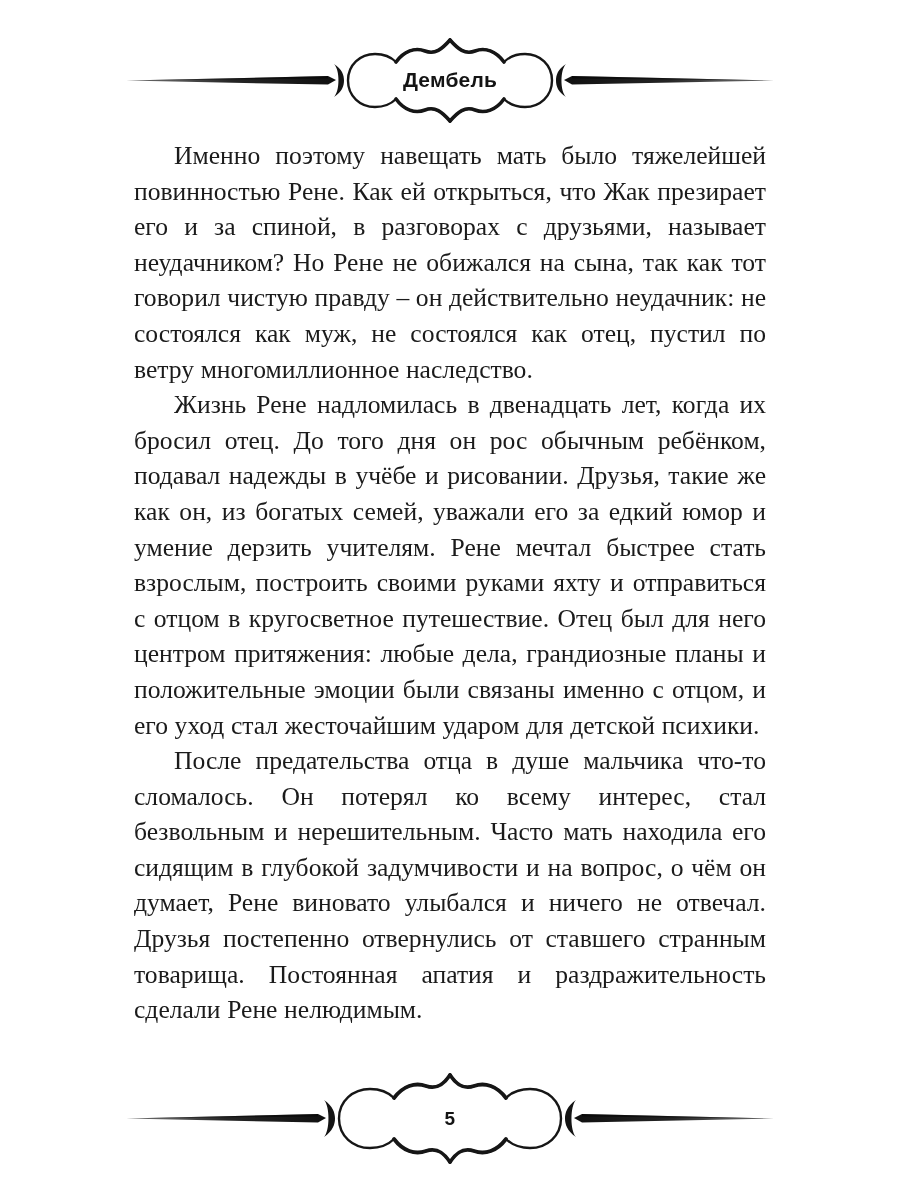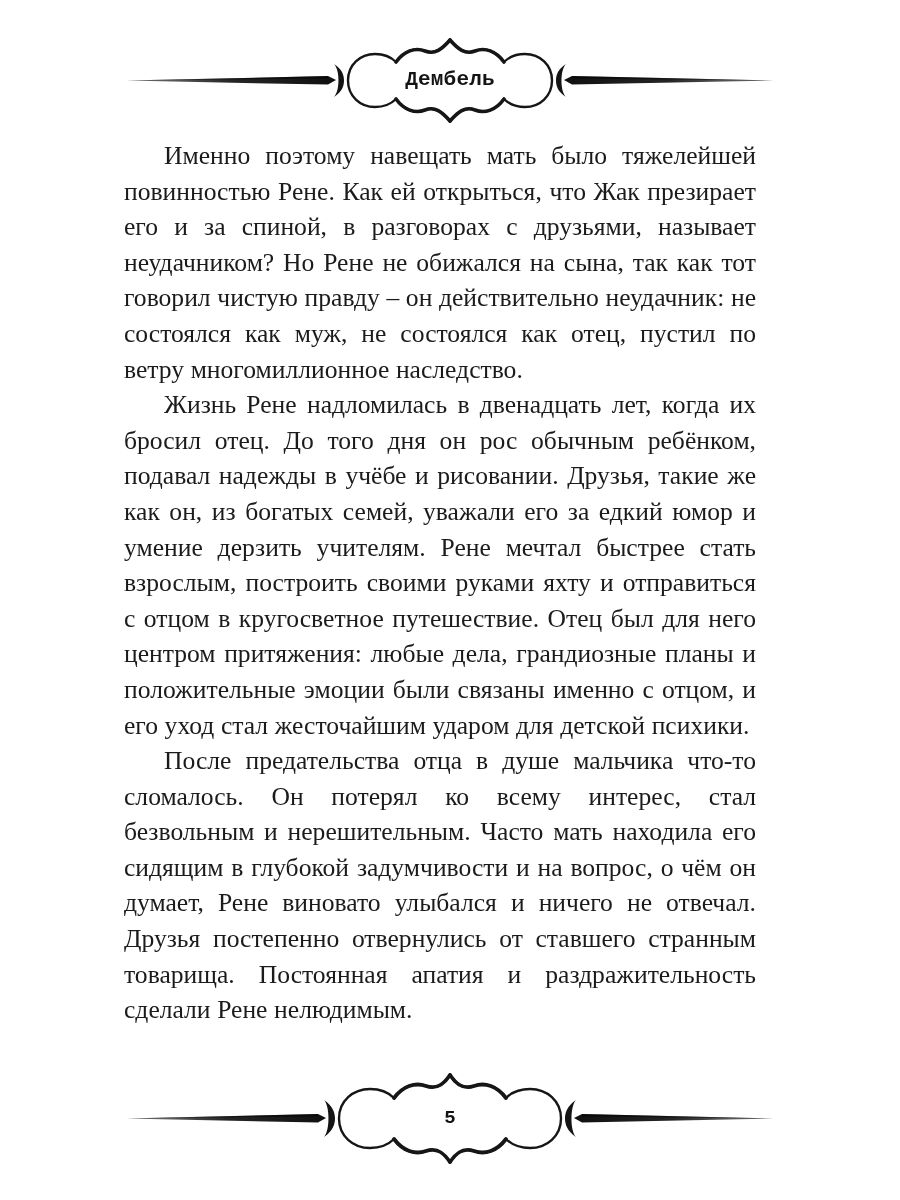--- a/index.html
+++ b/index.html
@@ -40,38 +40,38 @@
     left: 0;
     right: 0;
     top: 0;
     height: 92px;
     display: flex;
     align-items: center;
     justify-content: center;
     pointer-events: none;
   }
   .ornament-label span {
-    font-family: Liberation Mono, monospace;
+    font-family: Liberation Sans, sans-serif;
     font-weight: bold;
     font-size: 21px;
     letter-spacing: 0.2px;
     color: #141414;
     line-height: 1;
     transform: translateY(-1px);
   }
   .ornament-label.page-num span {
     font-size: 19px;
     font-weight: bold;
     transform: translateY(0px);
   }
 
   
   .textblock {
     position: absolute;
-    left: 124px;
+    left: 134px;
     top: 138px;
     width: 632px;
   }
   .textblock p {
     margin: 0;
     font-size: 25.6px;
     line-height: 35.6px;
     text-align: justify;
     text-align-last: left;
     text-indent: 40px;

